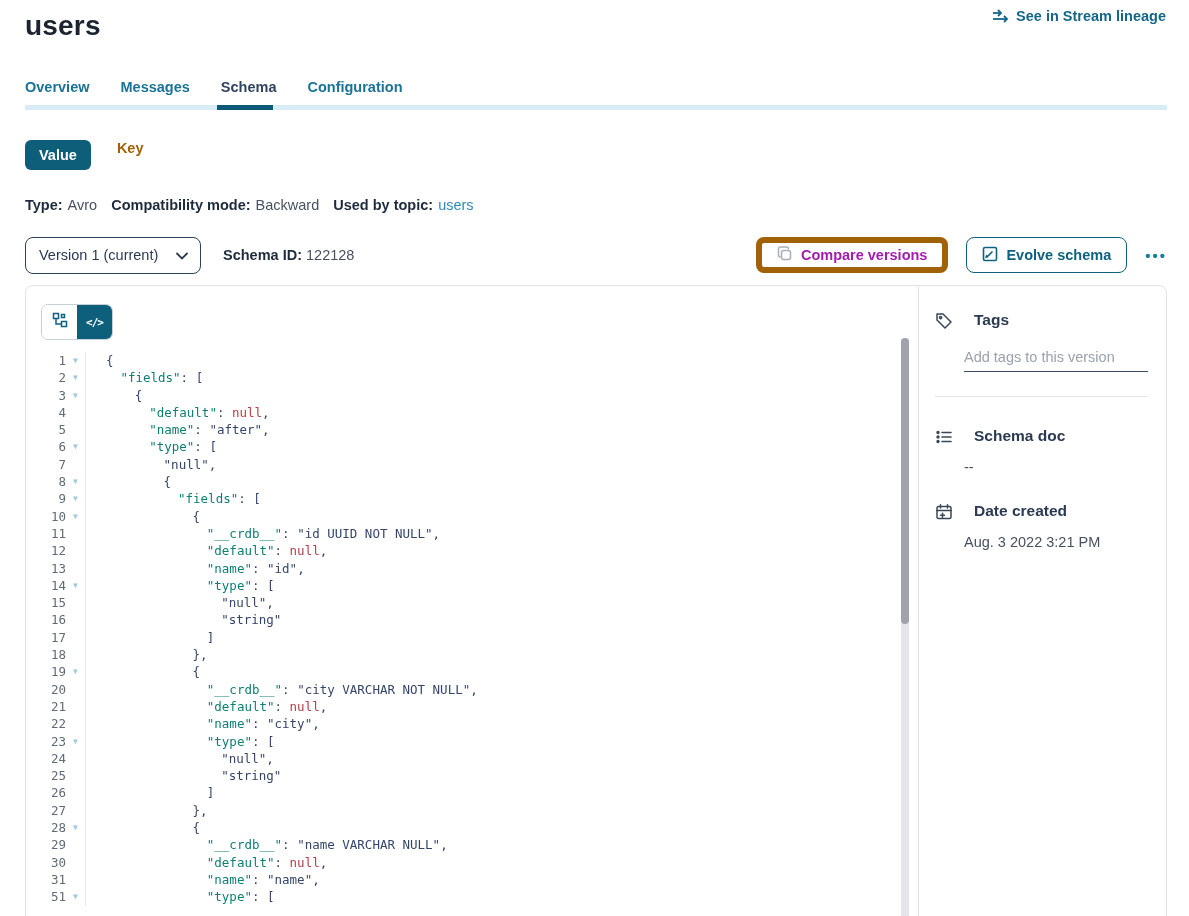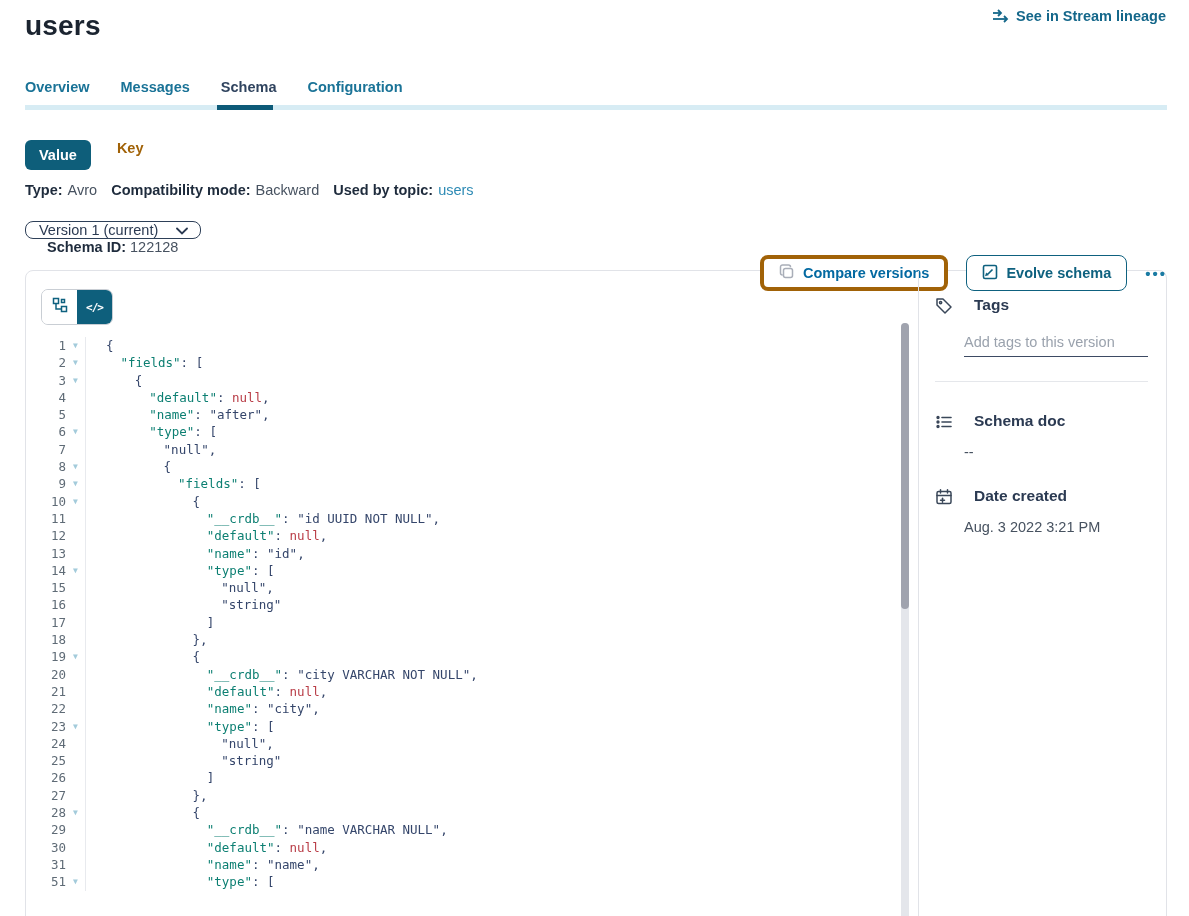--- a/index.html
+++ b/index.html
@@ -21,38 +21,38 @@
   .tab-underline-track { position:relative; height:5px; background:#d7ecf4; width:1142px; }
   .tab-underline-active { position:absolute; left:192px; top:0; width:56px; height:5px; background:#0d5a78; }
 
   
   .vk-row { margin-top:30px; display:flex; gap:26px; }
   .vk-value { background:#0e5e7a; color:#fff; font-size:14.5px; font-weight:600;
     border:none; border-radius:6px; padding:7px 14px; cursor:pointer; }
   .vk-key { color:#a16207; font-size:14.5px; font-weight:600; cursor:pointer; }
 
   
-  .meta-row { margin-top:12px; font-size:14.5px; display:flex; gap:14px; }
+  .meta-row { margin-top:27px; font-size:14.5px; display:flex; gap:14px; }
   .meta-group { display:flex; gap:5px; }
   .meta-label { font-weight:700; color:#1e2b3c; }
   .meta-value { color:#475260; }
   .meta-link { color:#2e8bb5; cursor:pointer; }
 
   
-  .version-bar { margin-top:23px; display:flex; align-items:flex-start; height:38px;flex-direction:column; }
+  .version-bar { margin-top:23px; display:flex; align-items:center; height:38px; }
   .version-select { width:176px; height:37px; border:1px solid #2e4058; border-radius:8px;
     display:flex; align-items:center; justify-content:space-between; padding:0 12px 0 13px;
     font-size:14.5px; color:#2b3a52; cursor:pointer; background:#fff; }
   .schema-id { margin-left:22px; font-size:14.5px; }
   .schema-id b { font-weight:700; color:#1e2b3c; }
   .schema-id span { color:#475260; }
   .version-actions { margin-left:auto; display:flex; align-items:center; gap:18px; }
   .btn { height:36px; border-radius:8px; background:#fff; font-size:14.5px; font-weight:600;
     display:flex; align-items:center; gap:8px; padding:0 15px; cursor:pointer; }
-  .btn-disabled { border:4px solid #a16207; color:#0369a1; cursor:default; }
+  .btn-disabled { border:6px solid #a16207; color:#a21caf; cursor:default; }
   .btn-primary-outline { border:1px solid #0e617f; color:#0e617f; }
   .more-dots { color:#1a7ba3; font-size:15px; font-weight:700; letter-spacing:2px; cursor:pointer; }
 
   
   .card { margin-top:11px; width:1142px; height:660px; border:1px solid #e1e3e8;
     border-radius:8px 8px 0 0; display:flex; overflow:hidden; }
   .code-panel { position:relative; width:894px; height:100%; }
   .view-toggle { position:absolute; left:15px; top:18px; display:flex; height:36px;
     border-radius:7px; overflow:hidden; border:1px solid #c9ced4; }
   .vt-btn { width:35px; height:100%; display:flex; align-items:center; justify-content:center; cursor:pointer; }

